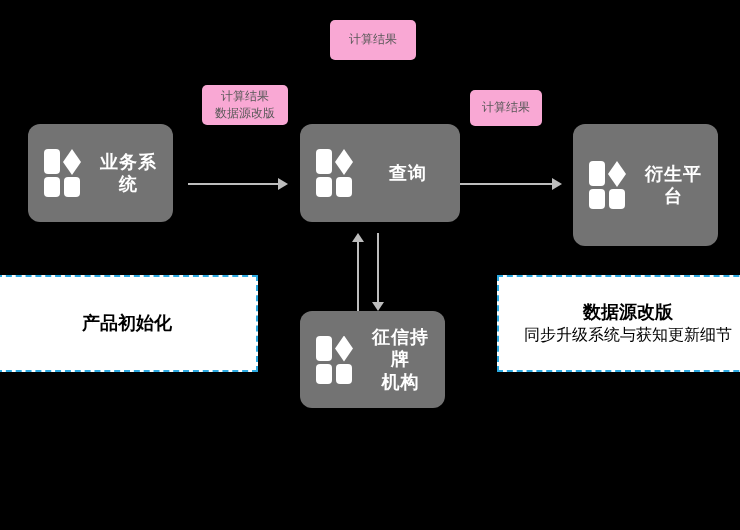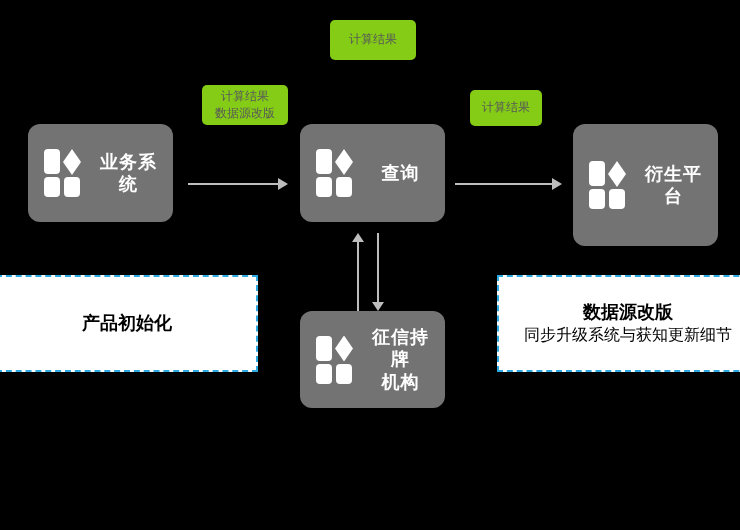--- a/index.html
+++ b/index.html
@@ -56,21 +56,21 @@
     line-height: 1.25;
     letter-spacing: 1px;
     text-align: center;
     flex: 1 1 auto;
     padding-right: 8px;
   }
 
   
   .chip {
     position: absolute;
-    background: #84cc16;
+    background: #f9a8d4;
     border-radius: 5px;
     color: #585858;
     font-size: 12px;
     line-height: 1.45;
     text-align: center;
     display: flex;
     flex-direction: column;
     align-items: center;
     justify-content: center;
     box-sizing: border-box;
@@ -184,21 +184,21 @@
       <div class="sq tl"></div>
       <div class="dia"></div>
       <div class="sq bl"></div>
       <div class="sq br"></div>
     </div>
     <div class="node-label">
       <div>业务系统</div>
     </div>
   </div>
 
-  <div class="node" style="left:300px; top:124px; width:145px; height:98px;">
+  <div class="node" style="left:300px; top:124px; width:160px; height:98px;">
     <div class="node-icon">
       <div class="sq tl"></div>
       <div class="dia"></div>
       <div class="sq bl"></div>
       <div class="sq br"></div>
     </div>
     <div class="node-label">
       <div>查询</div>
     </div>
   </div>

